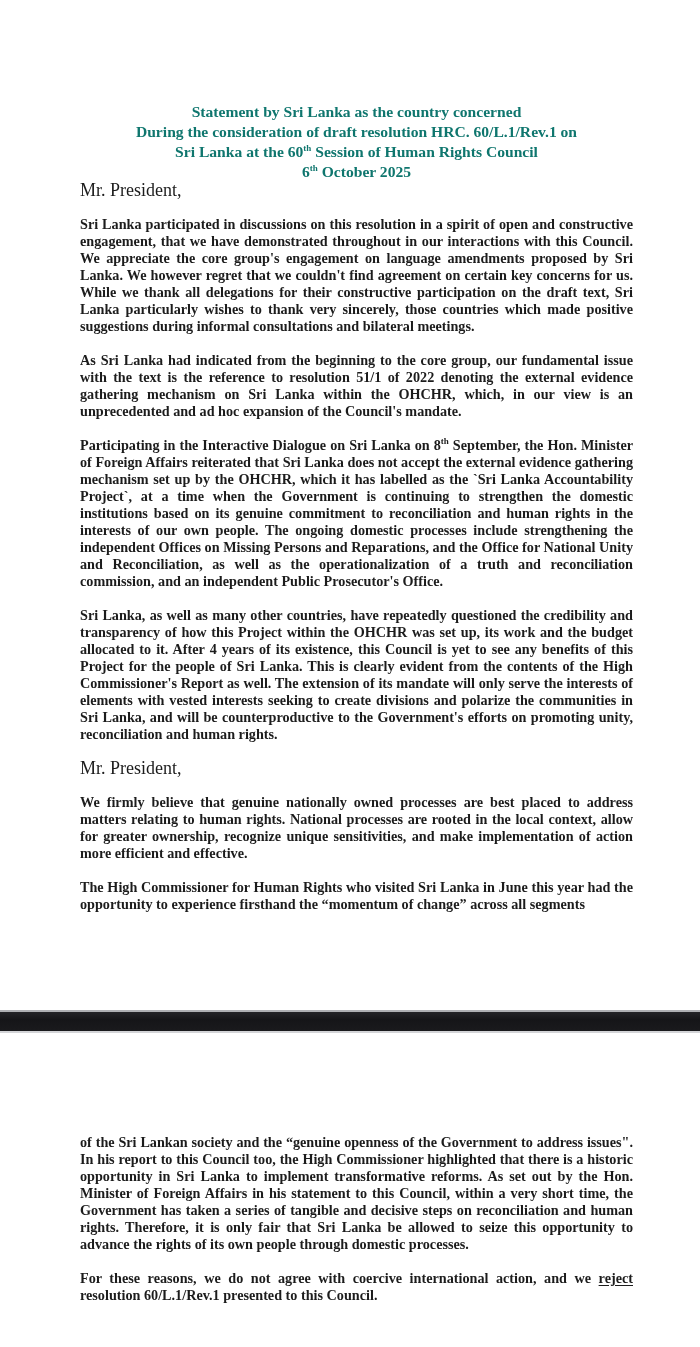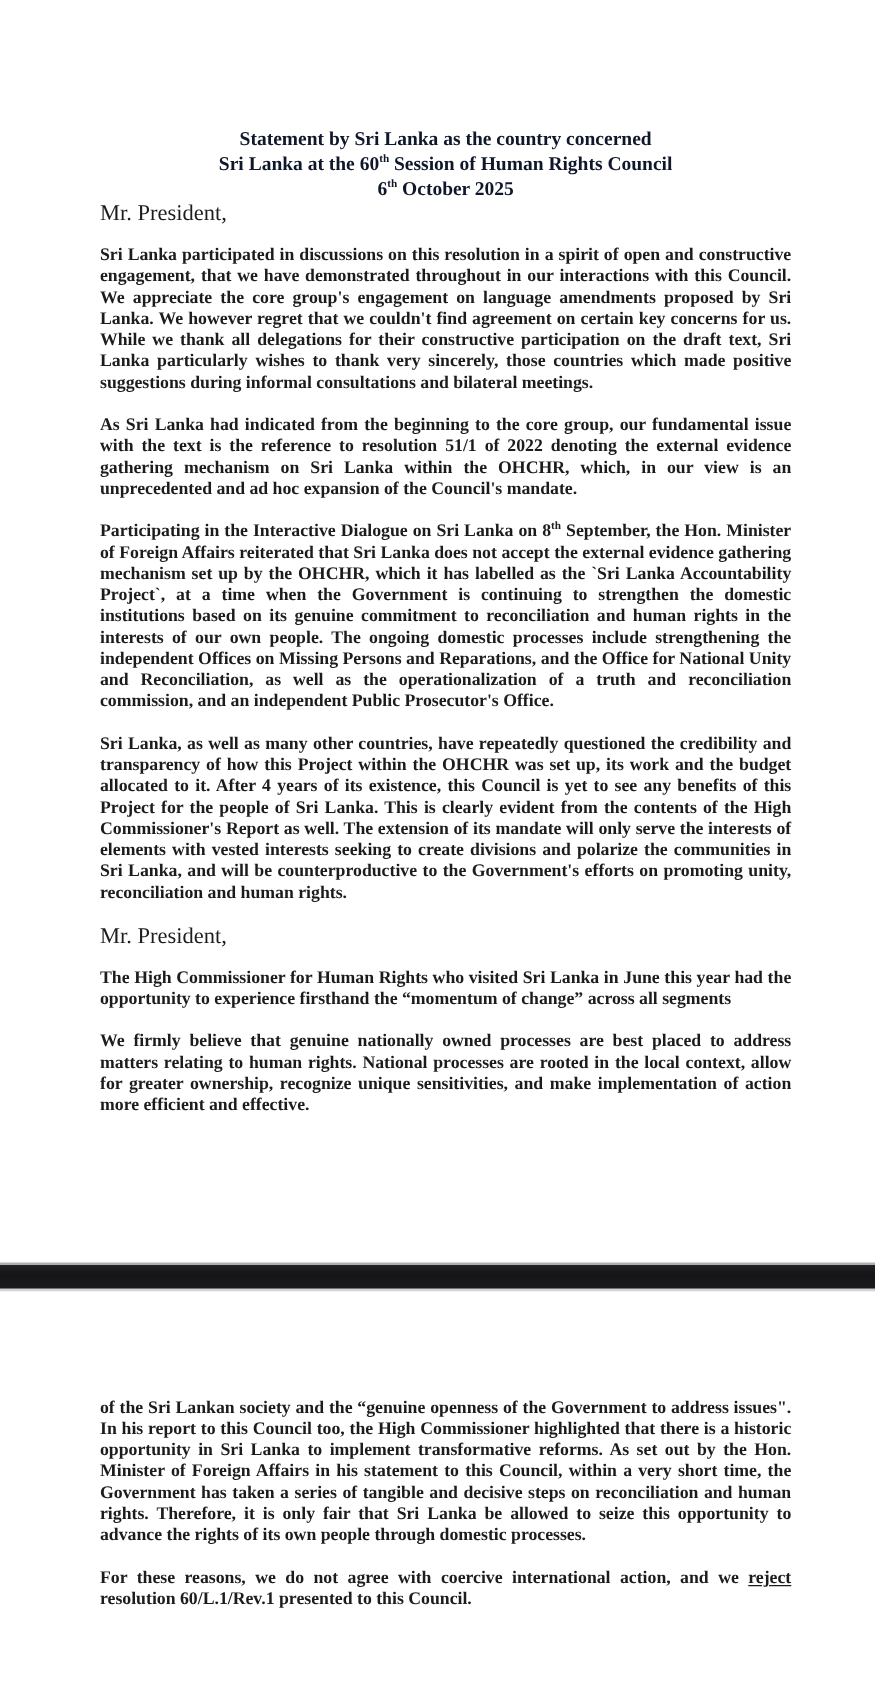--- a/index.html
+++ b/index.html
@@ -20,21 +20,21 @@
     top: 0; left: 0;
     width: 700px;
     box-sizing: border-box;
     padding: 102px 67px 0 80px;
   }
   .doc-title {
     text-align: center;
     font-weight: 700;
     font-size: 15.6px;
     line-height: 20px;
-    color: #0f172a;
+    color: #0f766e;
   }
   .t-line { white-space: nowrap; }
   p.body {
     margin: 17px 0 0 0;
     font-size: 14.2px;
     line-height: 17px;
     text-align: justify;
     text-justify: inter-word;
     font-weight: bold;
   }
@@ -64,51 +64,52 @@
     border-bottom: 2px solid #d3d4d7;
   }
   .page-bottom {
     position: absolute;
     top: 1118px;
     left: 0;
     width: 700px;
     box-sizing: border-box;
     padding: 0 67px 0 80px;
   }
-  .page-bottom p.body:first-child { margin-top: 0; }
+  .page-bottom p.body:first-child { margin-top: 16px; }
   .u { text-decoration: underline; text-underline-offset: 2px; margin-top: 30px; }
 </style>
 </head>
 <body>
 
 <main>
 
   <section class="page-top">
 
     <header class="doc-title">
       <div class="t-line">Statement by Sri Lanka as the country concerned</div>
+      <div class="t-line">During the consideration of draft resolution HRC. 60/L.1/Rev.1 on</div>
       <div class="t-line"><span>Sri Lanka at the 60</span><sup>th</sup><span> Session of Human Rights Council</span></div>
       <div class="t-line"><span>6</span><sup>th</sup><span> October 2025</span></div>
     </header>
 
     <p class="salutation">Mr. President,</p>
 
     <p class="body">Sri Lanka participated in discussions on this resolution in a spirit of open and constructive engagement, that we have demonstrated throughout in our interactions with this Council. We appreciate the core group's engagement on language amendments proposed by Sri Lanka. We however regret that we couldn't find agreement on certain key concerns for us. While we thank all delegations for their constructive participation on the draft text, Sri Lanka particularly wishes to thank very sincerely, those countries which made positive suggestions during informal consultations and bilateral meetings.</p>
 
     <p class="body">As Sri Lanka had indicated from the beginning to the core group, our fundamental issue with the text is the reference to resolution 51/1 of 2022 denoting the external evidence gathering mechanism on Sri Lanka within the OHCHR, which, in our view is an unprecedented and ad hoc expansion of the Council's mandate.</p>
 
     <p class="body"><span>Participating in the Interactive Dialogue on Sri Lanka on 8</span><sup>th</sup><span> September, the Hon. Minister of Foreign Affairs reiterated that Sri Lanka does not accept the external evidence gathering mechanism set up by the OHCHR, which it has labelled as the `Sri Lanka Accountability Project`, at a time when the Government is continuing to strengthen the domestic institutions based on its genuine commitment to reconciliation and human rights in the interests of our own people. The ongoing domestic processes include strengthening the independent Offices on Missing Persons and Reparations, and the Office for National Unity and Reconciliation, as well as the operationalization of a truth and reconciliation commission, and an independent Public Prosecutor's Office.</span></p>
 
     <p class="body">Sri Lanka, as well as many other countries, have repeatedly questioned the credibility and transparency of how this Project within the OHCHR was set up, its work and the budget allocated to it. After 4 years of its existence, this Council is yet to see any benefits of this Project for the people of Sri Lanka. This is clearly evident from the contents of the High Commissioner's Report as well. The extension of its mandate will only serve the interests of elements with vested interests seeking to create divisions and polarize the communities in Sri Lanka, and will be counterproductive to the Government's efforts on promoting unity, reconciliation and human rights.</p>
 
     <p class="salutation second">Mr. President,</p>
 
+    <p class="body">We firmly believe that genuine nationally owned processes are best placed to address matters relating to human rights. National processes are rooted in the local context, allow for greater ownership, recognize unique sensitivities, and make implementation of action more efficient and effective.</p>
+
     <p class="body">The High Commissioner for Human Rights who visited Sri Lanka in June this year had the opportunity to experience firsthand the “momentum of change” across all segments</p>
-
-    <p class="body">We firmly believe that genuine nationally owned processes are best placed to address matters relating to human rights. National processes are rooted in the local context, allow for greater ownership, recognize unique sensitivities, and make implementation of action more efficient and effective.</p>
 
   </section>
 
   <div class="separator-bar"></div>
 
   <section class="page-bottom">
 
     <p class="body">of the Sri Lankan society and the “genuine openness of the Government to address issues". In his report to this Council too, the High Commissioner highlighted that there is a historic opportunity in Sri Lanka to implement transformative reforms. As set out by the Hon. Minister of Foreign Affairs in his statement to this Council, within a very short time, the Government has taken a series of tangible and decisive steps on reconciliation and human rights. Therefore, it is only fair that Sri Lanka be allowed to seize this opportunity to advance the rights of its own people through domestic processes.</p>
 
     <p class="body"><span>For these reasons, we do not agree with coercive international action, and we </span><span class="u">reject</span><span> resolution 60/L.1/Rev.1 presented to this Council.</span></p>

